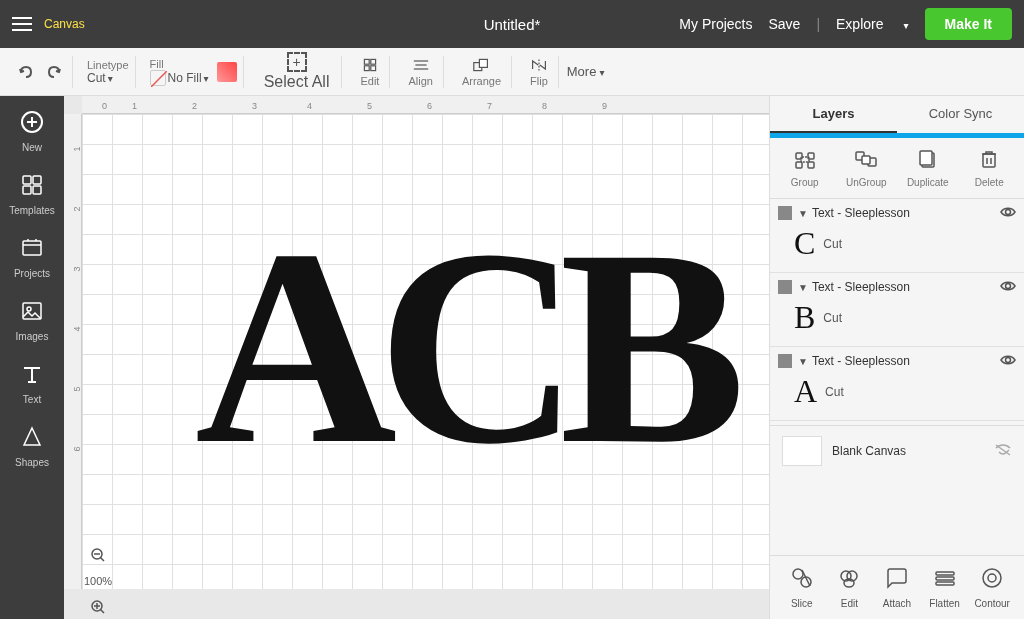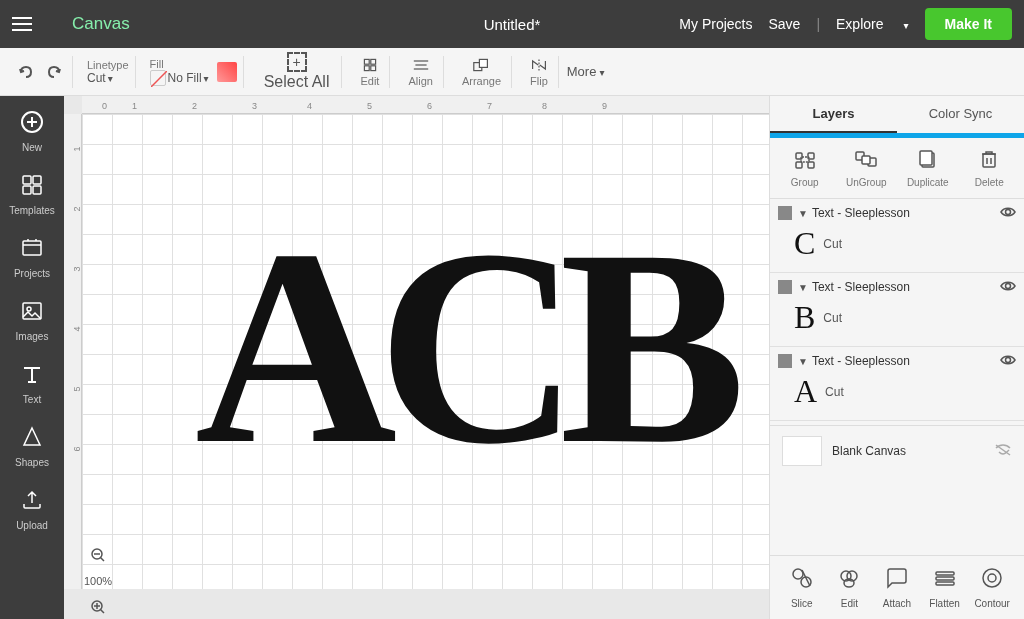--- a/index.html
+++ b/index.html
@@ -5,21 +5,21 @@
     * { box-sizing: border-box; margin: 0; padding: 0; }
     body { font-family: 'Helvetica Neue', Arial, sans-serif; background: #f0f0f0; width: 1024px; height: 619px; overflow: hidden; }
 
     
     .top-nav {
       display: flex; align-items: center; background: #3d3d3d; height: 48px;
       padding: 0 12px; gap: 12px; color: white;
     }
     .nav-hamburger { cursor: pointer; display: flex; flex-direction: column; gap: 4px; }
     .nav-hamburger span { display: block; width: 20px; height: 2px; background: white; }
-    .nav-canvas-label { font-size: 17px; font-weight: 500; color: #86efac; margin-right: auto; margin-left: 28px; }
+    .nav-canvas-label { font-size: 12px; font-weight: 500; color: #fde047; margin-right: auto; }
     .nav-title { position: absolute; left: 50%; transform: translateX(-50%); font-size: 15px; color: white; }
     .nav-actions { display: flex; align-items: center; gap: 16px; margin-left: auto; }
     .nav-my-projects { font-size: 14px; color: white; cursor: pointer; }
     .nav-save { font-size: 14px; color: white; cursor: pointer; }
     .nav-divider { color: #888; font-size: 14px; }
     .nav-explore { display: flex; align-items: center; gap: 20px; font-size: 14px; color: white; cursor: pointer; }
     .nav-make-it { background: #48c72e; color: white; border: none; padding: 8px 20px; border-radius: 4px; font-size: 14px; font-weight: bold; cursor: pointer; }
 
     
     .toolbar {
@@ -342,29 +342,20 @@
       <span class="sidebar-item-label">Text</span>
     </div>
     <div class="sidebar-item">
       <div class="sidebar-item-icon">
         <svg width="24" height="24" viewBox="0 0 24 24" fill="none" stroke="white" stroke-width="1.5">
           <polygon points="12,3 20,20 4,20"></polygon>
         </svg>
       </div>
       <span class="sidebar-item-label">Shapes</span>
     </div>
-    <div class="sidebar-item">
-      <div class="sidebar-item-icon">
-        <svg width="24" height="24" viewBox="0 0 24 24" fill="none" stroke="white" stroke-width="1.5">
-          <path d="M12 15V4M8 8l4-4 4 4"></path>
-          <path d="M4 16v3a1 1 0 001 1h14a1 1 0 001-1v-3"></path>
-        </svg>
-      </div>
-      <span class="sidebar-item-label">Upload</span>
-    </div>
   </div>
 
   <div class="canvas-area">
 
     <div class="canvas-ruler-top">
       <div style="position:relative;width:100%;height:100%;">
         <span class="ruler-num" style="left:20px;bottom:2px">0</span>
         <span class="ruler-num" style="left:50px;bottom:2px">1</span>
         <span class="ruler-num" style="left:110px;bottom:2px">2</span>
         <span class="ruler-num" style="left:170px;bottom:2px">3</span>

